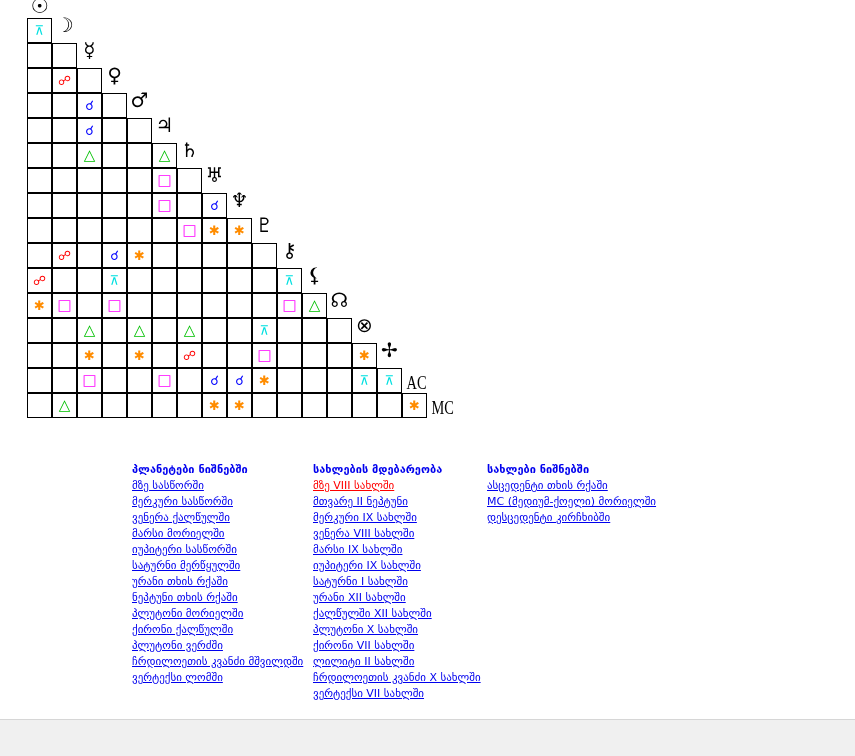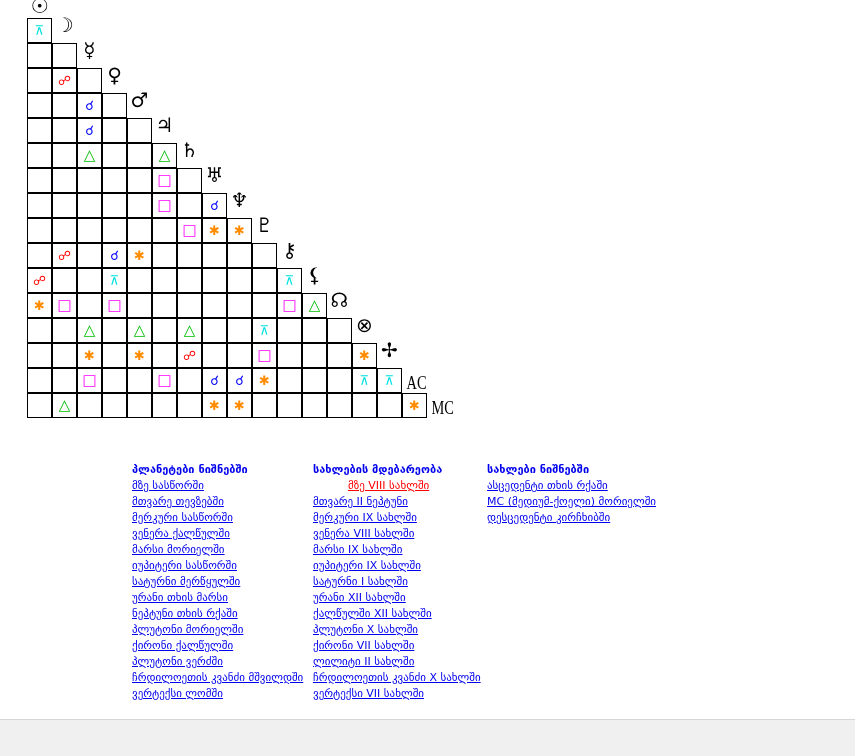--- a/index.html
+++ b/index.html
@@ -6,21 +6,21 @@
   body { width:855px; height:756px; background:#ffffff; position:relative; overflow:hidden; font-family:"DejaVu Serif", serif; }
   #grid { position:absolute; left:0; top:0; width:460px; height:425px; }
   .cell { position:absolute; width:25px; height:25px; box-sizing:border-box; border:1px solid #000; background:#fff; display:flex; align-items:center; justify-content:center; font-size:13px; font-family:"DejaVu Sans", sans-serif; line-height:1; }
   .glyph { position:absolute; width:25px; height:25px; display:flex; align-items:center; justify-content:center; font-size:20px; color:#000; font-family:"DejaVu Sans", sans-serif; line-height:1; }
   .glyph.txt { font-family:"Liberation Serif", serif; font-size:18px; transform:scaleX(0.8); justify-content:flex-start; }
   #legend { position:absolute; left:462px; top:0; width:270px; overflow:hidden; }
   #links { position:absolute; top:462px; left:0; width:855px; }
   .col { position:absolute; top:0; }
   .col h4 { margin:0; font-size:11px; font-weight:bold; color:#0000ee; height:16px; line-height:16px; white-space:nowrap; font-family:"DejaVu Sans", sans-serif; }
   .col a { display:block; font-size:11px; color:#0000ee; text-decoration:underline; height:16px; line-height:16px; white-space:nowrap; font-family:"DejaVu Sans", sans-serif; }
-  .col a.active { color:#ff0000;margin-left:35px; }
+  .col a.active { color:#ff0000; }
   #footer { position:absolute; left:0; top:719px; width:855px; height:37px; background:#f0f0f0; border-top:1px solid #d6d6d6; }
 </style>
 </head>
 <body>
 
 <div id="grid">
     <div class="cell" style="left: 27px; top: 18px;">
       <span style="color: rgb(0, 224, 224);">⊼</span>
     </div>
     <div class="cell" style="left: 27px; top: 43px;"></div>
@@ -261,27 +261,26 @@
     <div class="glyph txt" style="left: 429px; top: 395px;">MC</div>
   </div>
 
 <div id="legend"></div>
 
 <div id="links">
   <div class="col" style="left:132px;">
     <h4>პლანეტები ნიშნებში</h4>
     <div id="col1-items">
         <a href="#">მზე სასწორში</a>
-        <a href="#">მთვარე თევზებში</a>
         <a href="#">მერკური სასწორში</a>
         <a href="#">ვენერა ქალწულში</a>
         <a href="#">მარსი მორიელში</a>
         <a href="#">იუპიტერი სასწორში</a>
         <a href="#">სატურნი მერწყულში</a>
-        <a href="#">ურანი თხის მარსი</a>
+        <a href="#">ურანი თხის რქაში</a>
         <a href="#">ნეპტუნი თხის რქაში</a>
         <a href="#">პლუტონი მორიელში</a>
         <a href="#">ქირონი ქალწულში</a>
         <a href="#">პლუტონი ვერძში</a>
         <a href="#">ჩრდილოეთის კვანძი მშვილდში</a>
         <a href="#">ვერტექსი ლომში</a>
       </div>
   </div>
   <div class="col" style="left:313px;">
     <h4>სახლების მდებარეობა</h4>

